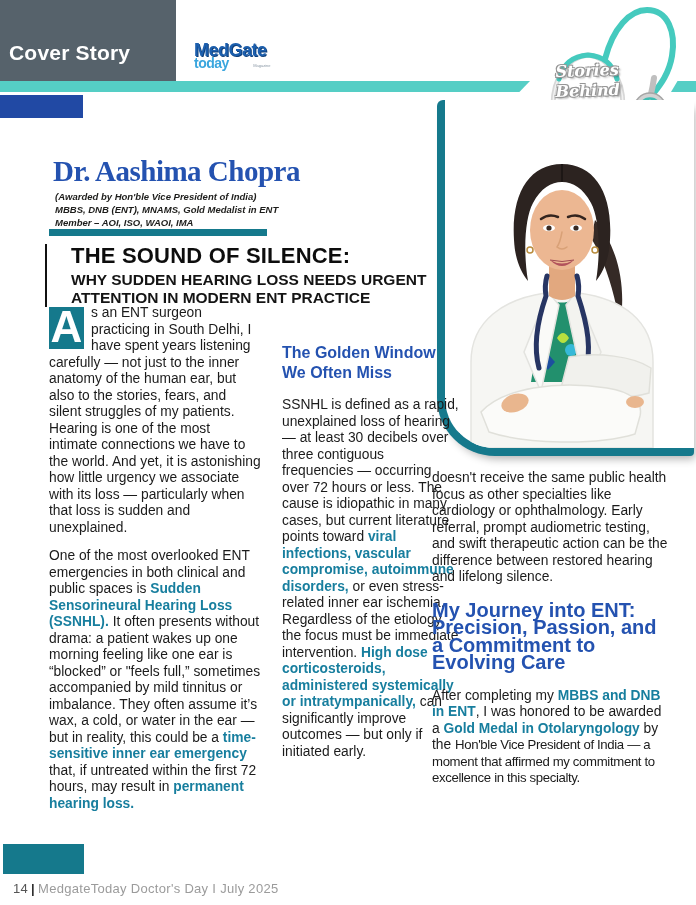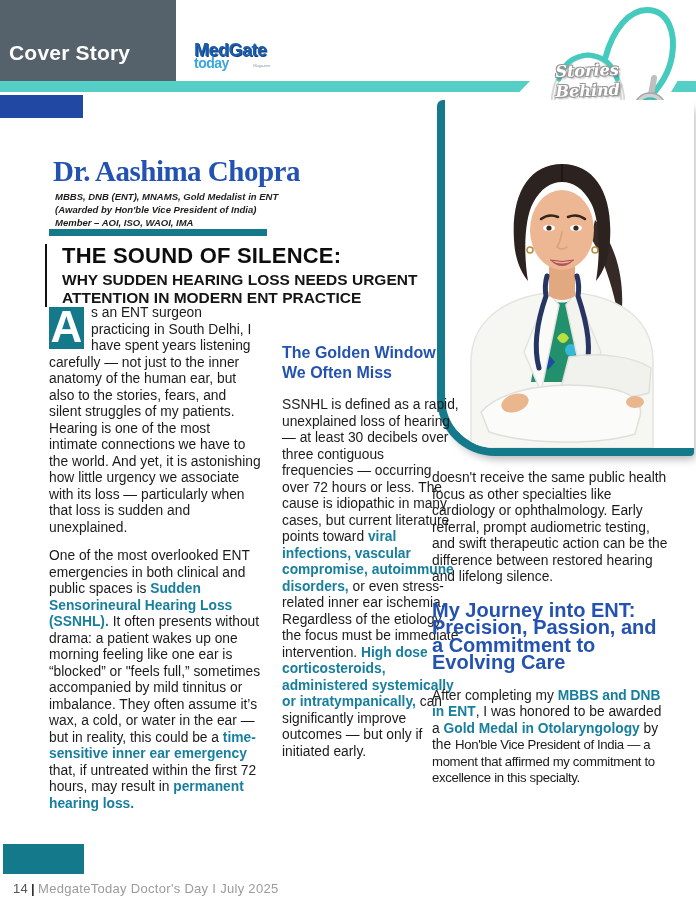--- a/index.html
+++ b/index.html
@@ -36,21 +36,21 @@
   .badge-text .b3{font-size:13px;line-height:17px;}
   .badge-text .b4{font-size:11px;line-height:15px;}
 
   
   .author-name{position:absolute;left:53px;top:155px;font-size:29px;font-weight:800;
                color:var(--title_blue);letter-spacing:-.5px;font-family:Liberation Serif, serif;}
   .creds{position:absolute;left:55px;top:191px;font-size:9.5px;font-weight:700;font-style:italic;
          color:#1d1d1b;line-height:1.35;}
   .teal-divider{position:absolute;left:49px;top:229px;width:218px;height:7px;background:var(--dark_teal);}
   .headline{position:absolute;left:45px;top:244px;width:396px;border-left:2px solid #111;
-            padding-left:15px;}
+            padding-left:24px;}
   .headline .t{font-size:22px;font-weight:800;letter-spacing:.2px;color:#0d0d0d;line-height:1.1;}
   .headline .s{font-size:15.5px;font-weight:700;color:#141414;line-height:1.17;margin-top:3px;}
 
   
   .frame{position:absolute;left:437px;top:100px;width:257px;height:356px;background:#fff;
          border-left:8px solid var(--dark_teal);border-bottom:8px solid var(--dark_teal);
          border-radius:6px 0 4px 58px;box-shadow:4px 6px 9px -3px rgba(0,0,0,.3);overflow:hidden;}
   .frame svg{position:absolute;left:0;bottom:0;}
 
   
@@ -112,22 +112,22 @@
   </svg>
   <div class="badge-text">
     <div class="b1">Stories</div>
     <div class="b2">Behind</div>
     <div class="b3">The</div>
     <div class="b4">stethoscope</div>
   </div>
 
   <div class="author-name">Dr. Aashima Chopra</div>
   <div class="creds">
+    <div>(Awarded by Hon'ble Vice President of India)</div>
     <div>MBBS, DNB (ENT), MNAMS, Gold Medalist in ENT</div>
-    <div>(Awarded by Hon'ble Vice President of India)</div>
     <div>Member – AOI, ISO, WAOI, IMA</div>
   </div>
   <div class="teal-divider"></div>
 
   <div class="headline">
     <div class="t">THE SOUND OF SILENCE:</div>
     <div class="s">WHY SUDDEN HEARING LOSS NEEDS URGENT ATTENTION IN MODERN ENT PRACTICE</div>
   </div>
 
   <div class="frame">

